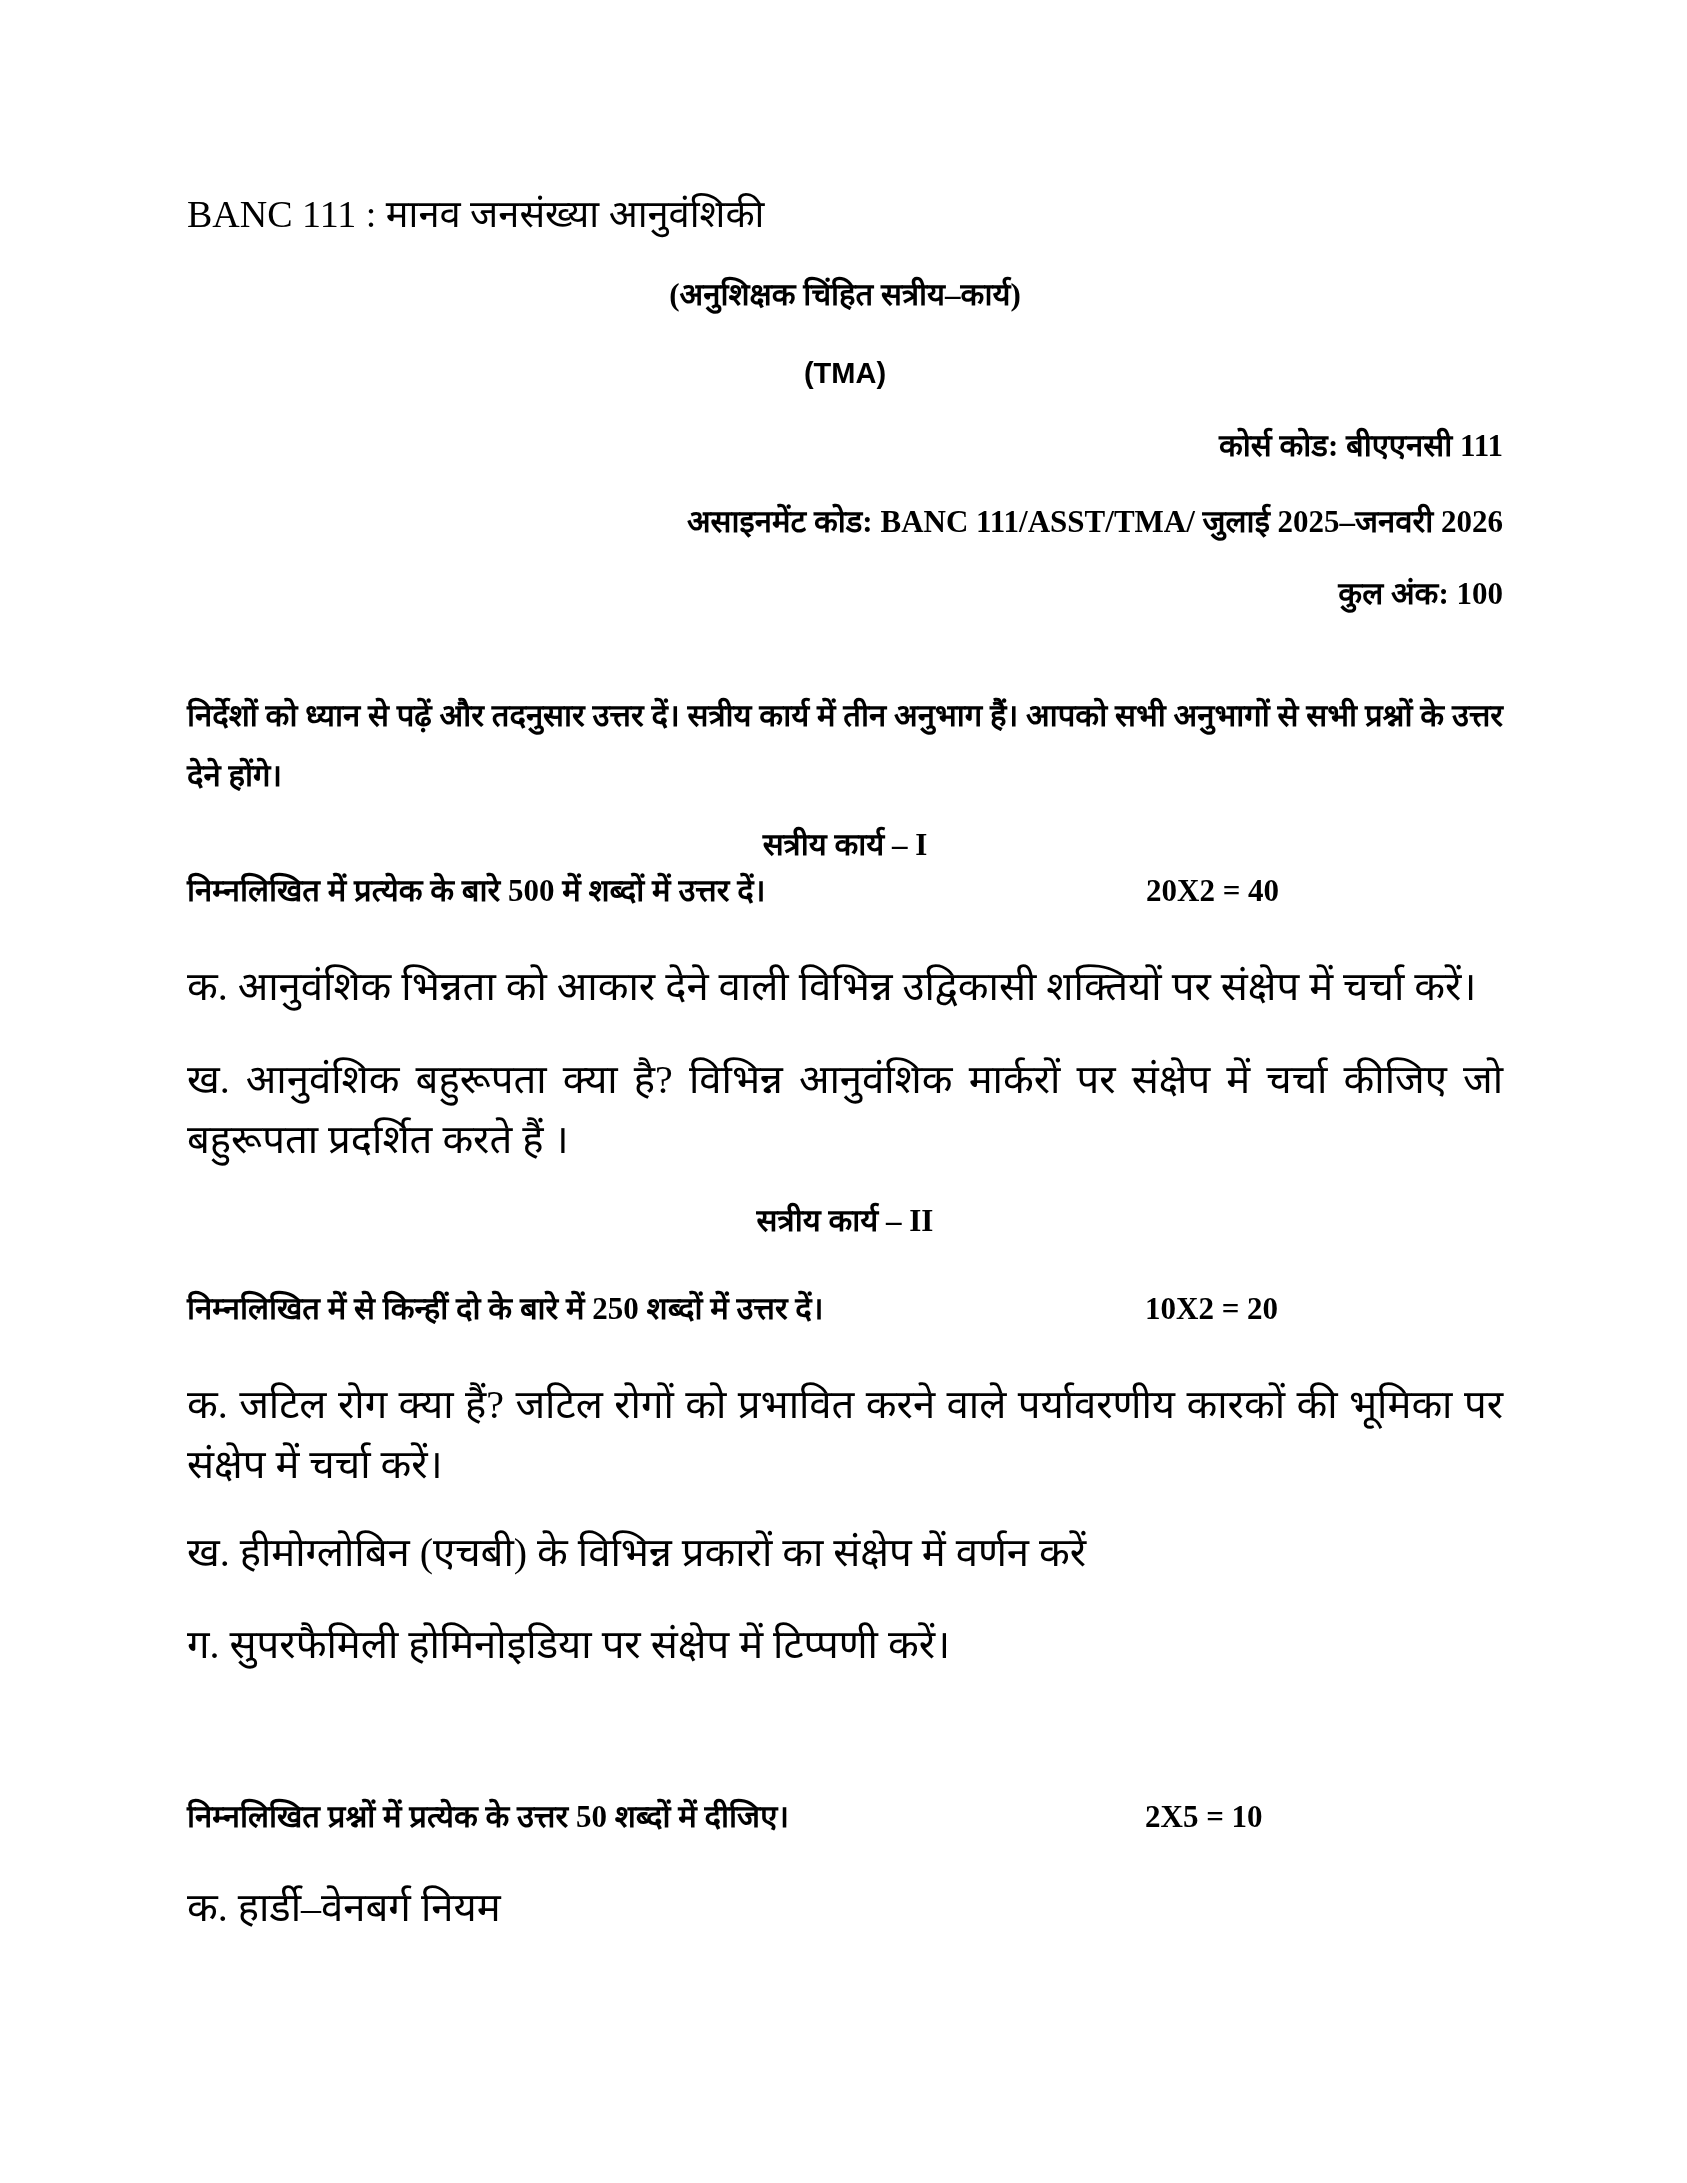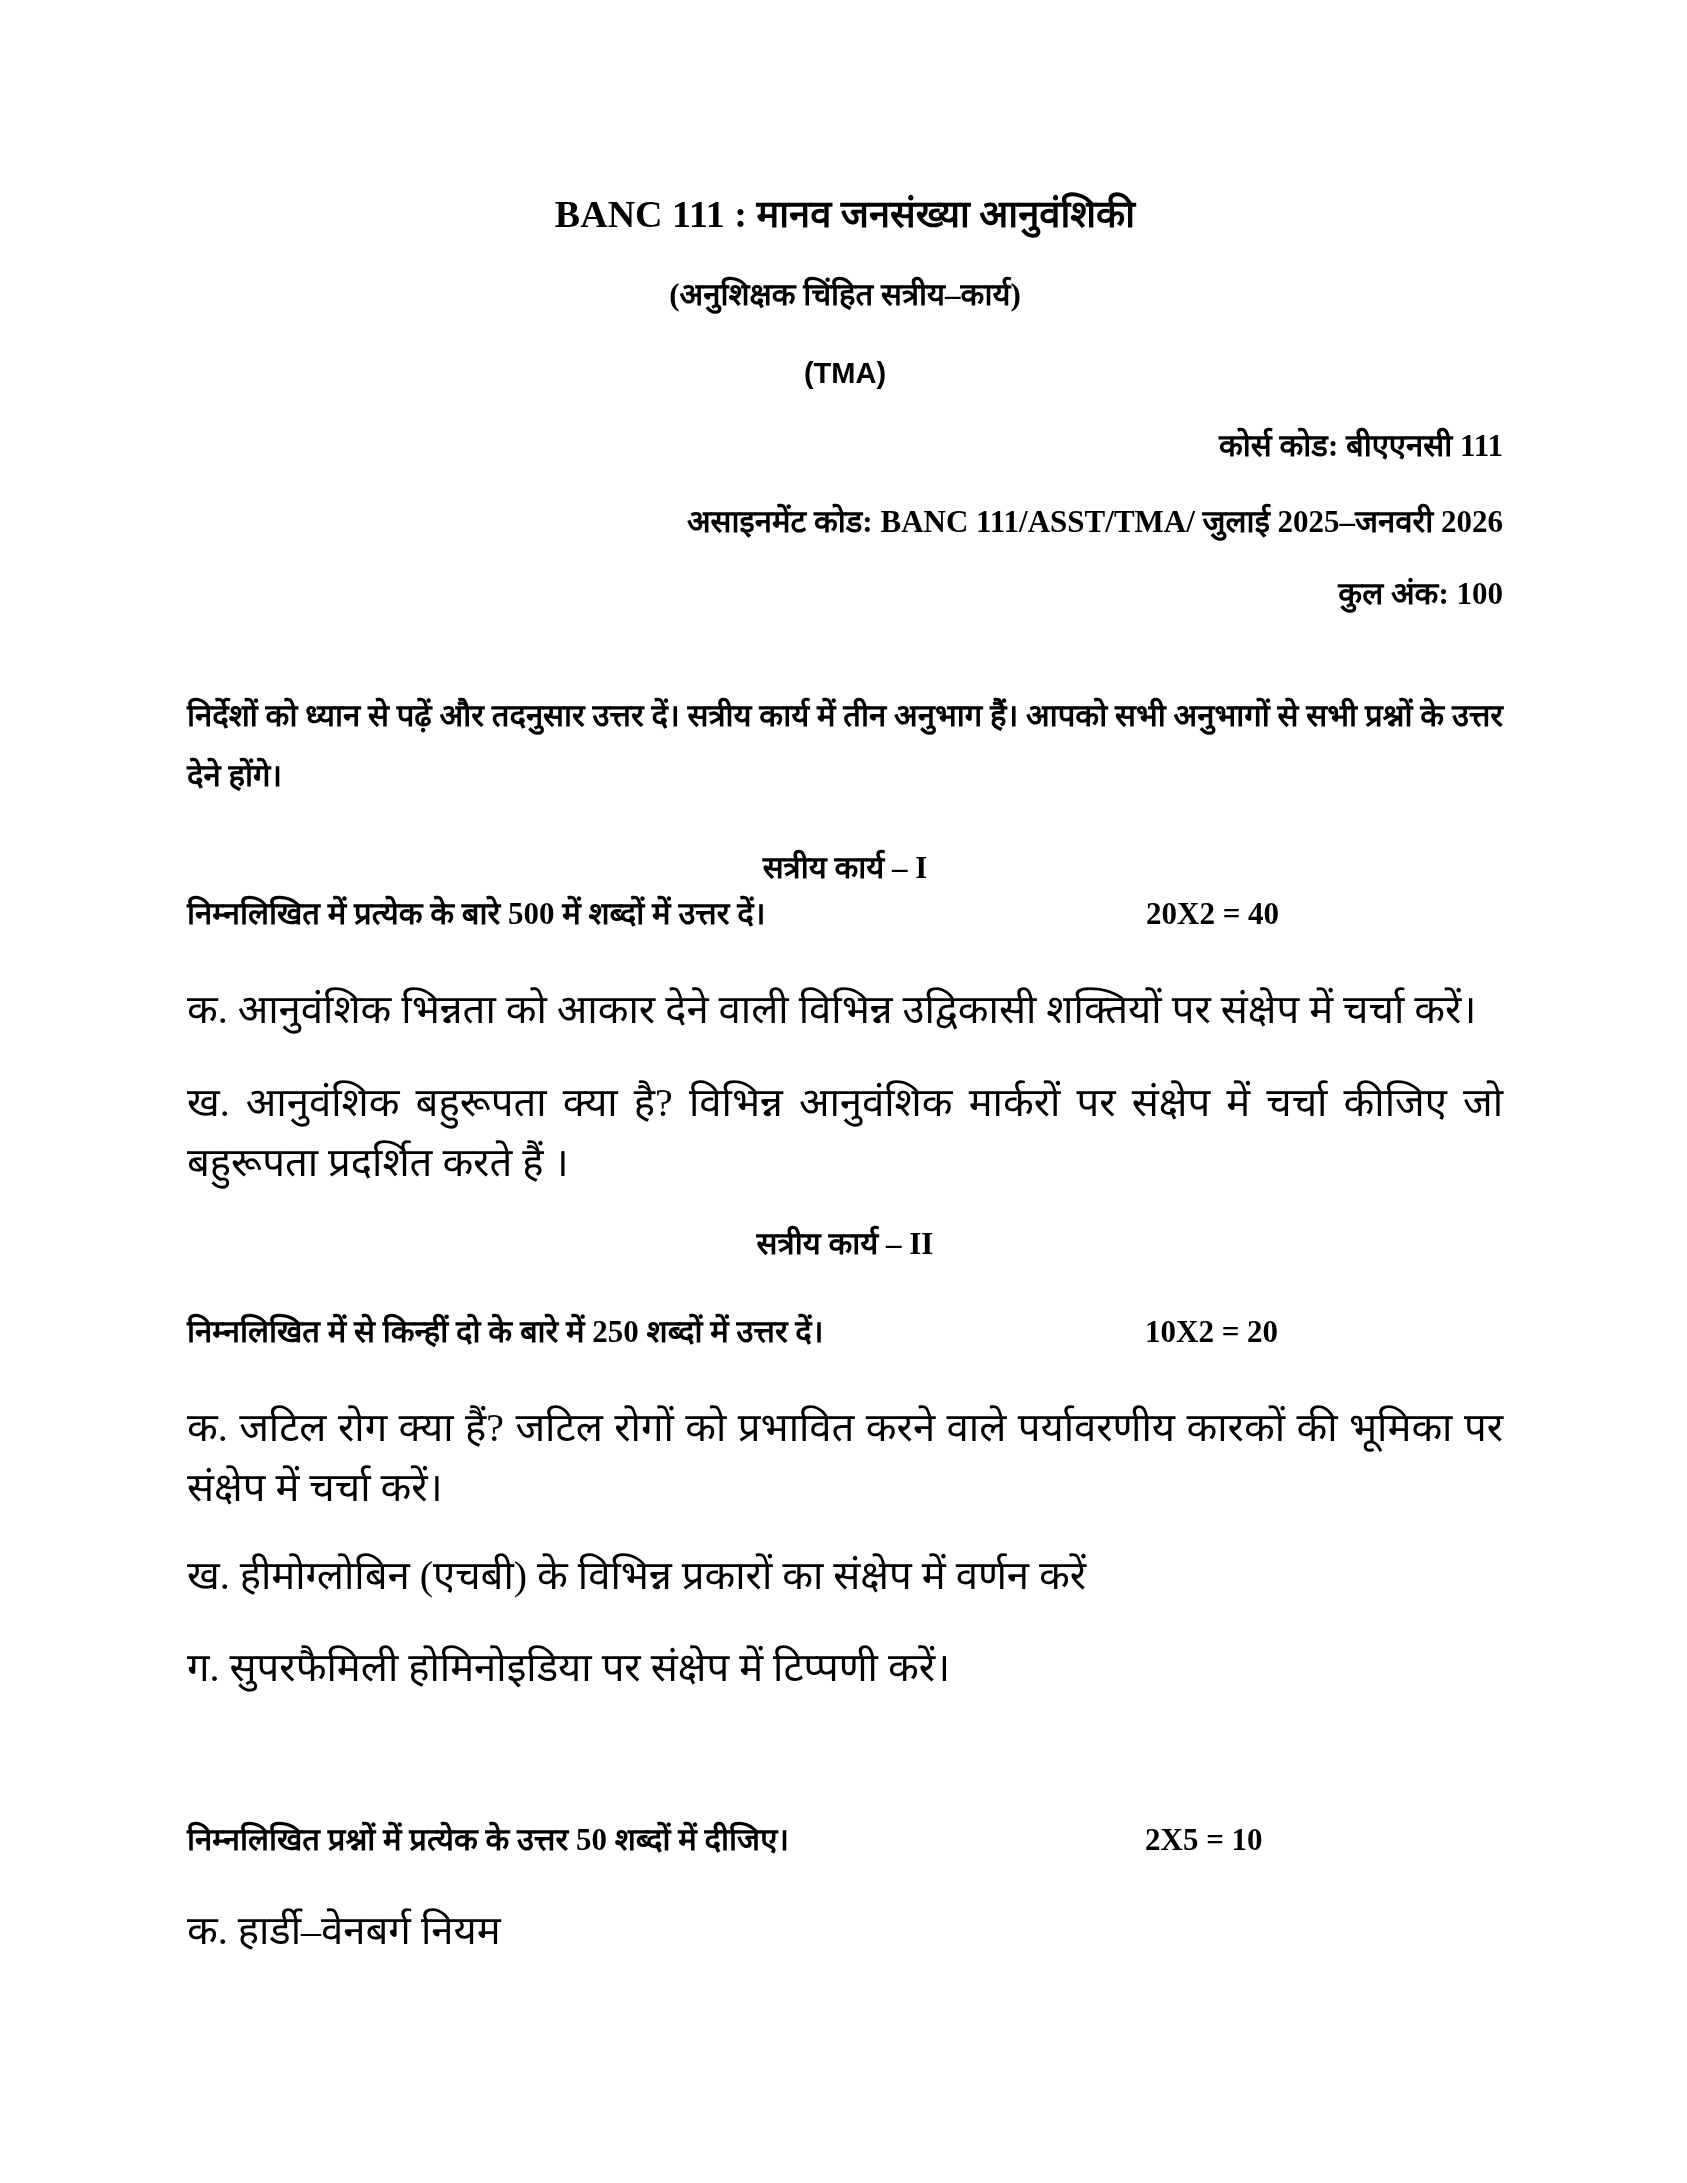--- a/index.html
+++ b/index.html
@@ -12,22 +12,22 @@
     width: 1687px;
     height: 2183px;
     box-sizing: border-box;
     background: #ffffff;
     color: #000000;
     padding: 189px 184px 0 187px;
     font-family: "Liberation Serif", "DejaVu Serif", serif;
     overflow: hidden;
   }
   .doc-title {
-    text-align: center;
-    font-weight: bold;
+    text-align: left;
+    font-weight: normal;
     font-size: 38px;
     line-height: 50px;
   }
   .doc-subtitle {
     text-align: center;
     font-weight: bold;
     font-size: 31px;
     line-height: 46px;
     margin-top: 33px;
   }
@@ -51,21 +51,21 @@
     font-size: 31px;
     line-height: 60px;
     text-align: justify;
     margin: 69px 0 0 0;
   }
   .section-heading {
     text-align: center;
     font-weight: bold;
     font-size: 31px;
     line-height: 46px;
-    margin-top: 39px;
+    margin-top: 16px;
   }
   .section-heading.second { margin-top: 28px; }
   .instruction-row {
     position: relative;
     font-weight: bold;
     font-size: 31px;
     line-height: 46px;
   }
   .instruction-row.row2 { margin-top: 42px; }
   .instruction-row.row3 { margin-top: 119px; }

